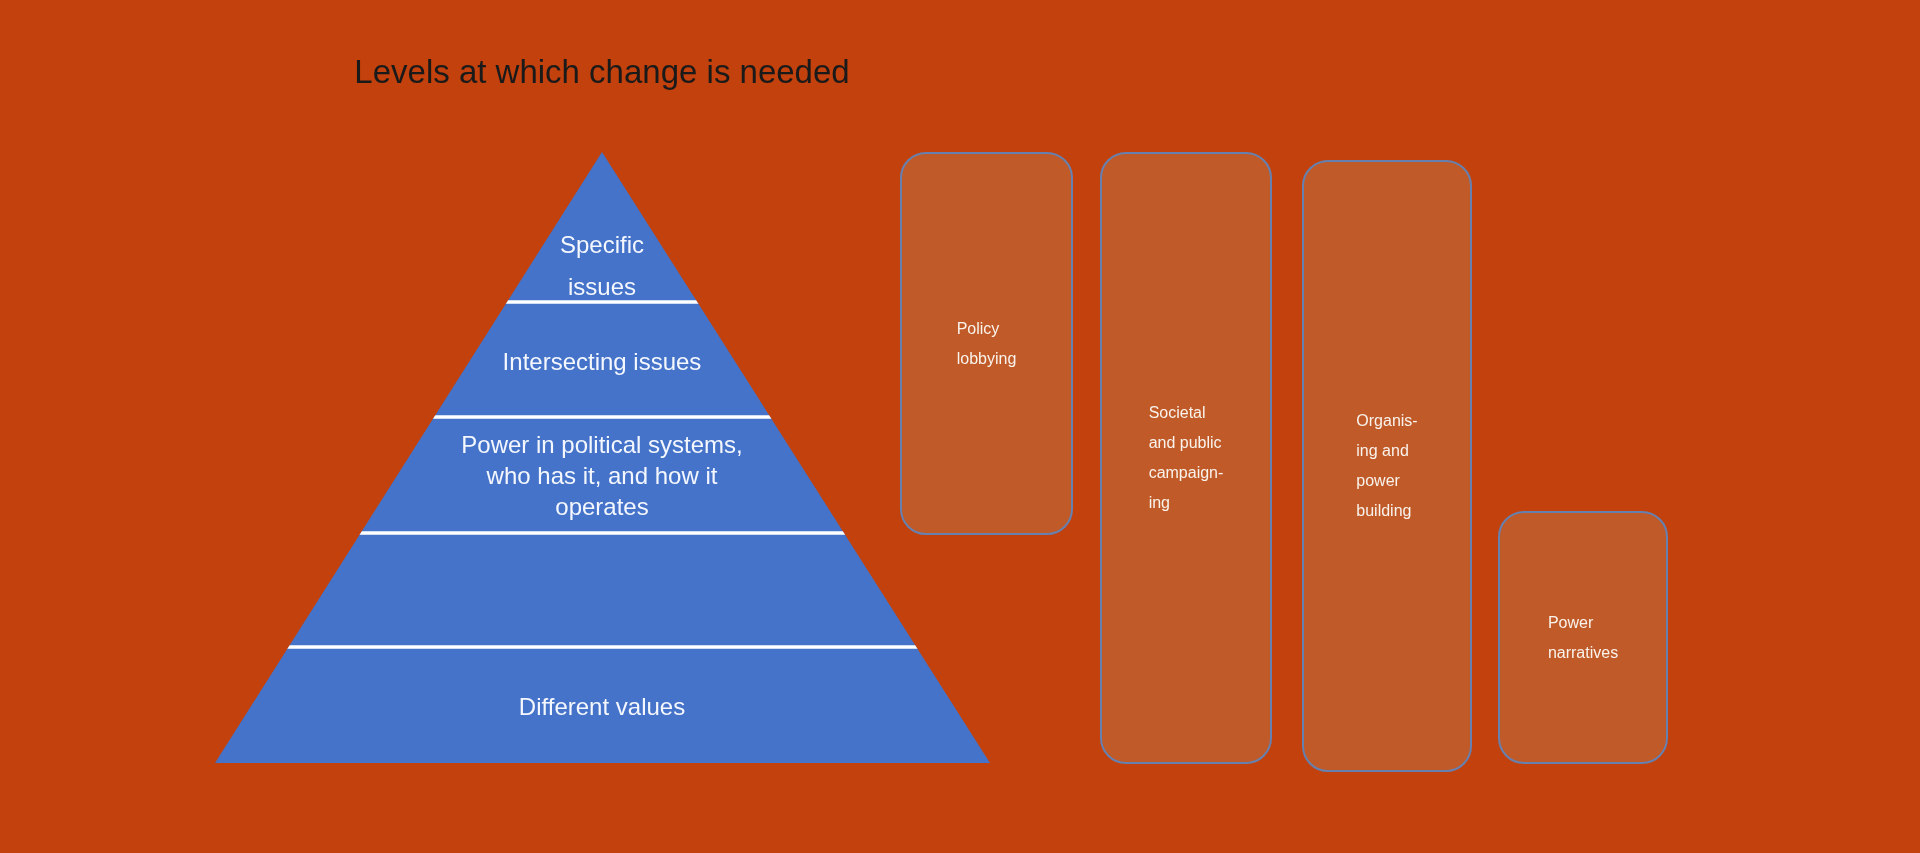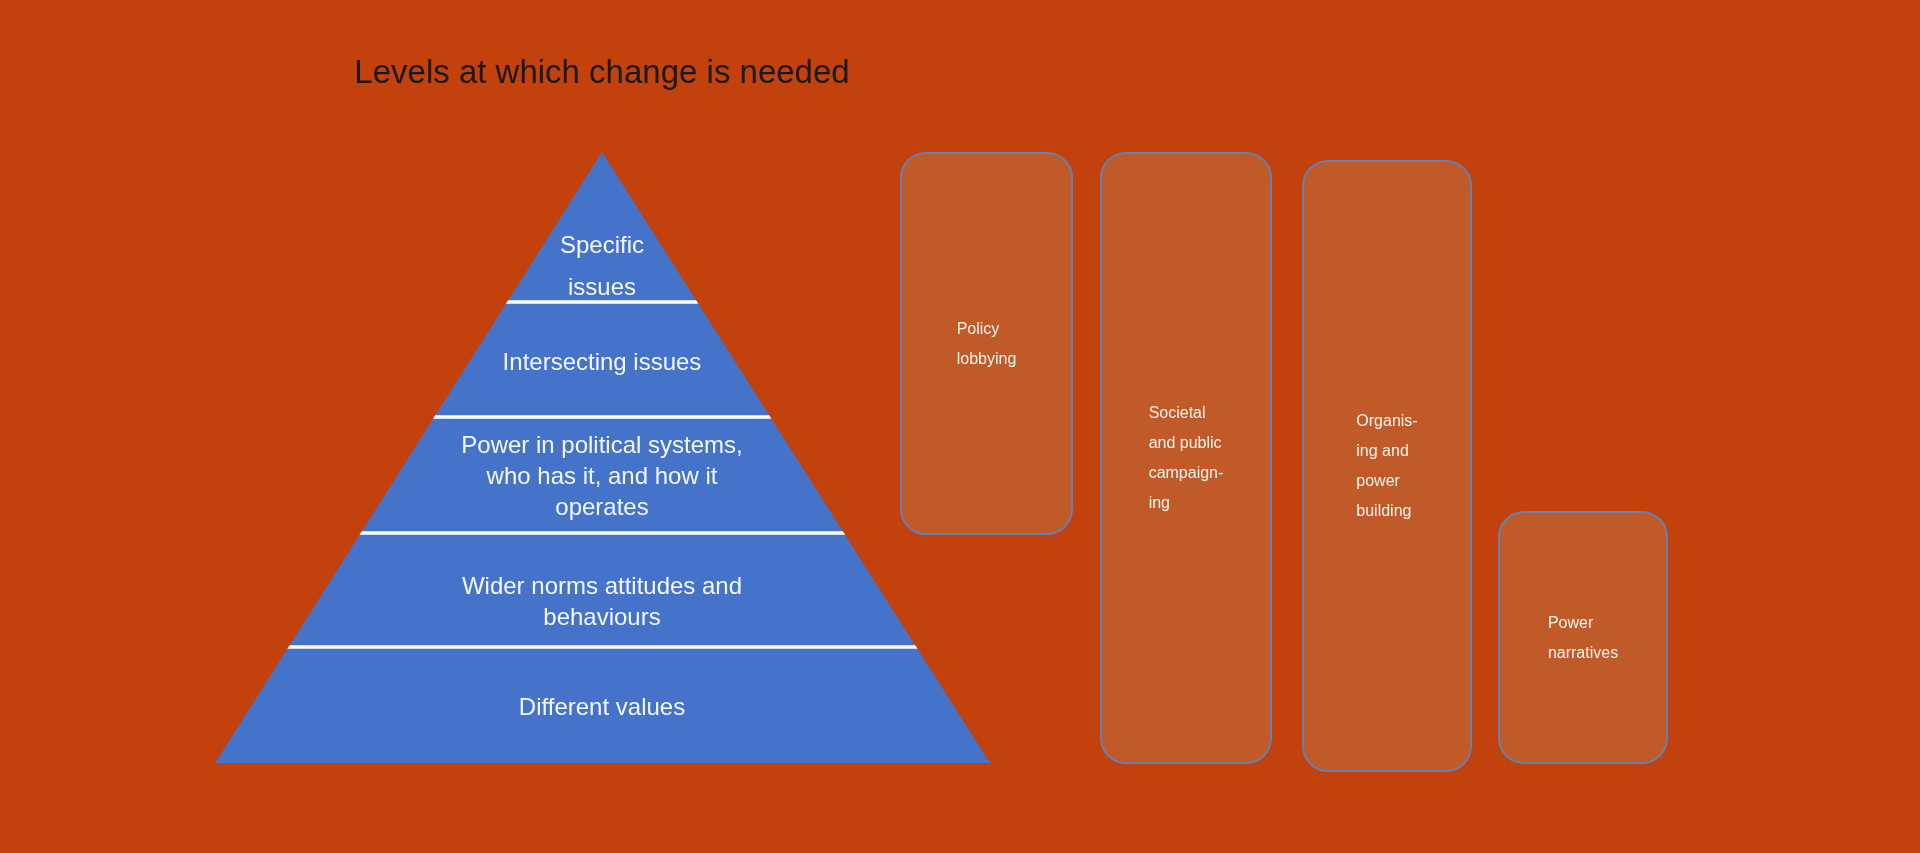--- a/index.html
+++ b/index.html
@@ -98,22 +98,20 @@
       <line class="pyramid-divider" x1="0" y1="502" x2="805" y2="502" style="stroke: rgb(255, 255, 255);"></line>
     </g>
   </svg>
 
   <div class="plabel l1">Specific
 issues</div>
   <div class="plabel l3">Power in political systems,
 who has it, and how it
 operates</div>
   <div class="plabel l2">Intersecting issues</div>
-  <div class="plabel l4">Wider norms attitudes and
-behaviours</div>
   <div class="plabel l5">Different values</div>
 
   <div class="bar b1" style="background-color: rgb(192, 90, 40); border-color: rgb(102, 128, 176);">
     <span>Policy
 lobbying</span>
   </div>
 
   <div class="bar b2" style="background-color: rgb(192, 90, 40); border-color: rgb(102, 128, 176);">
     <span>Societal
 and public

